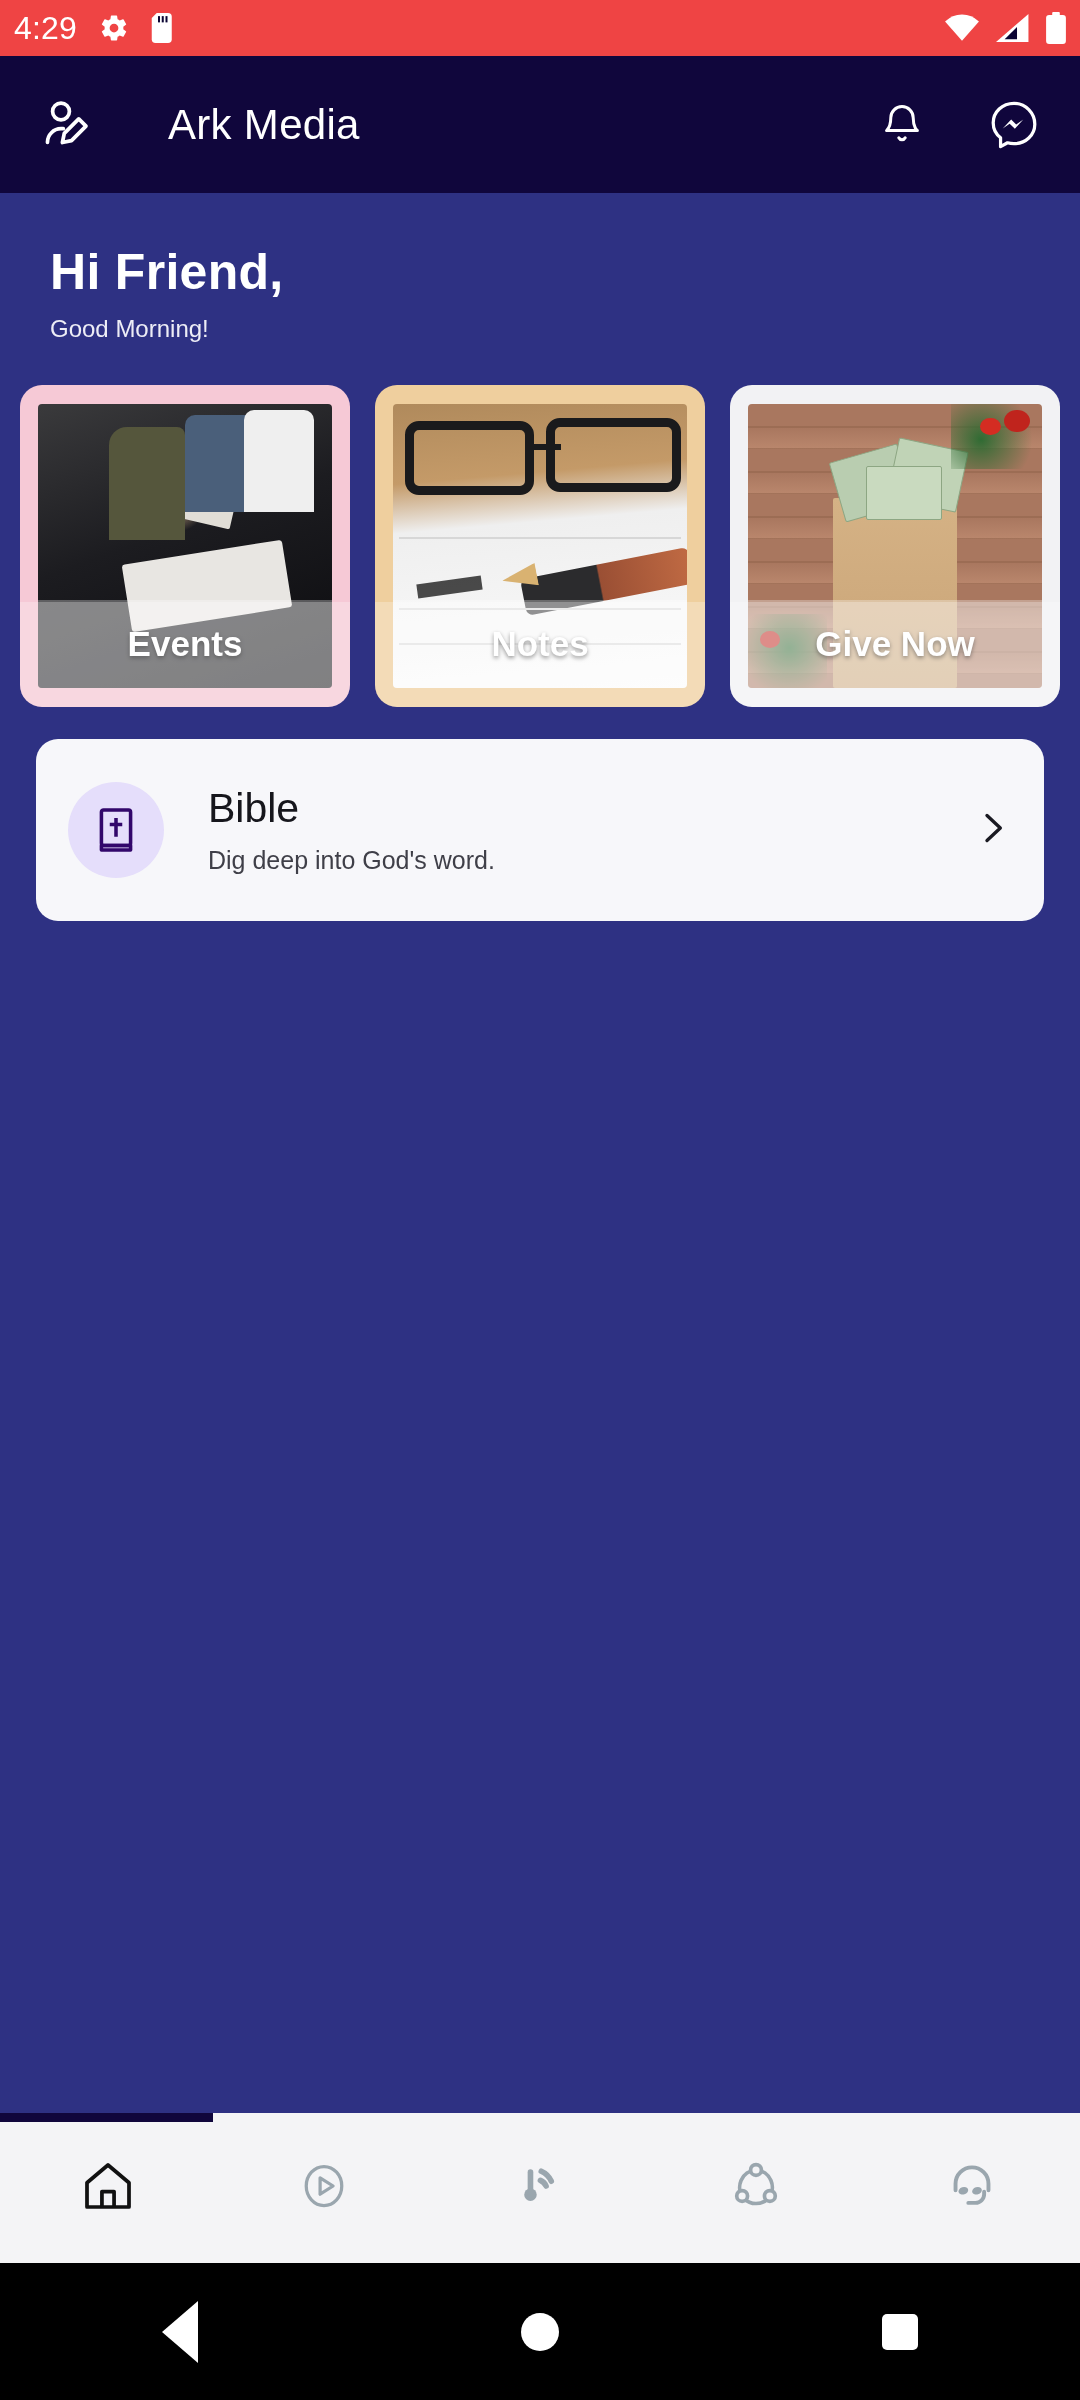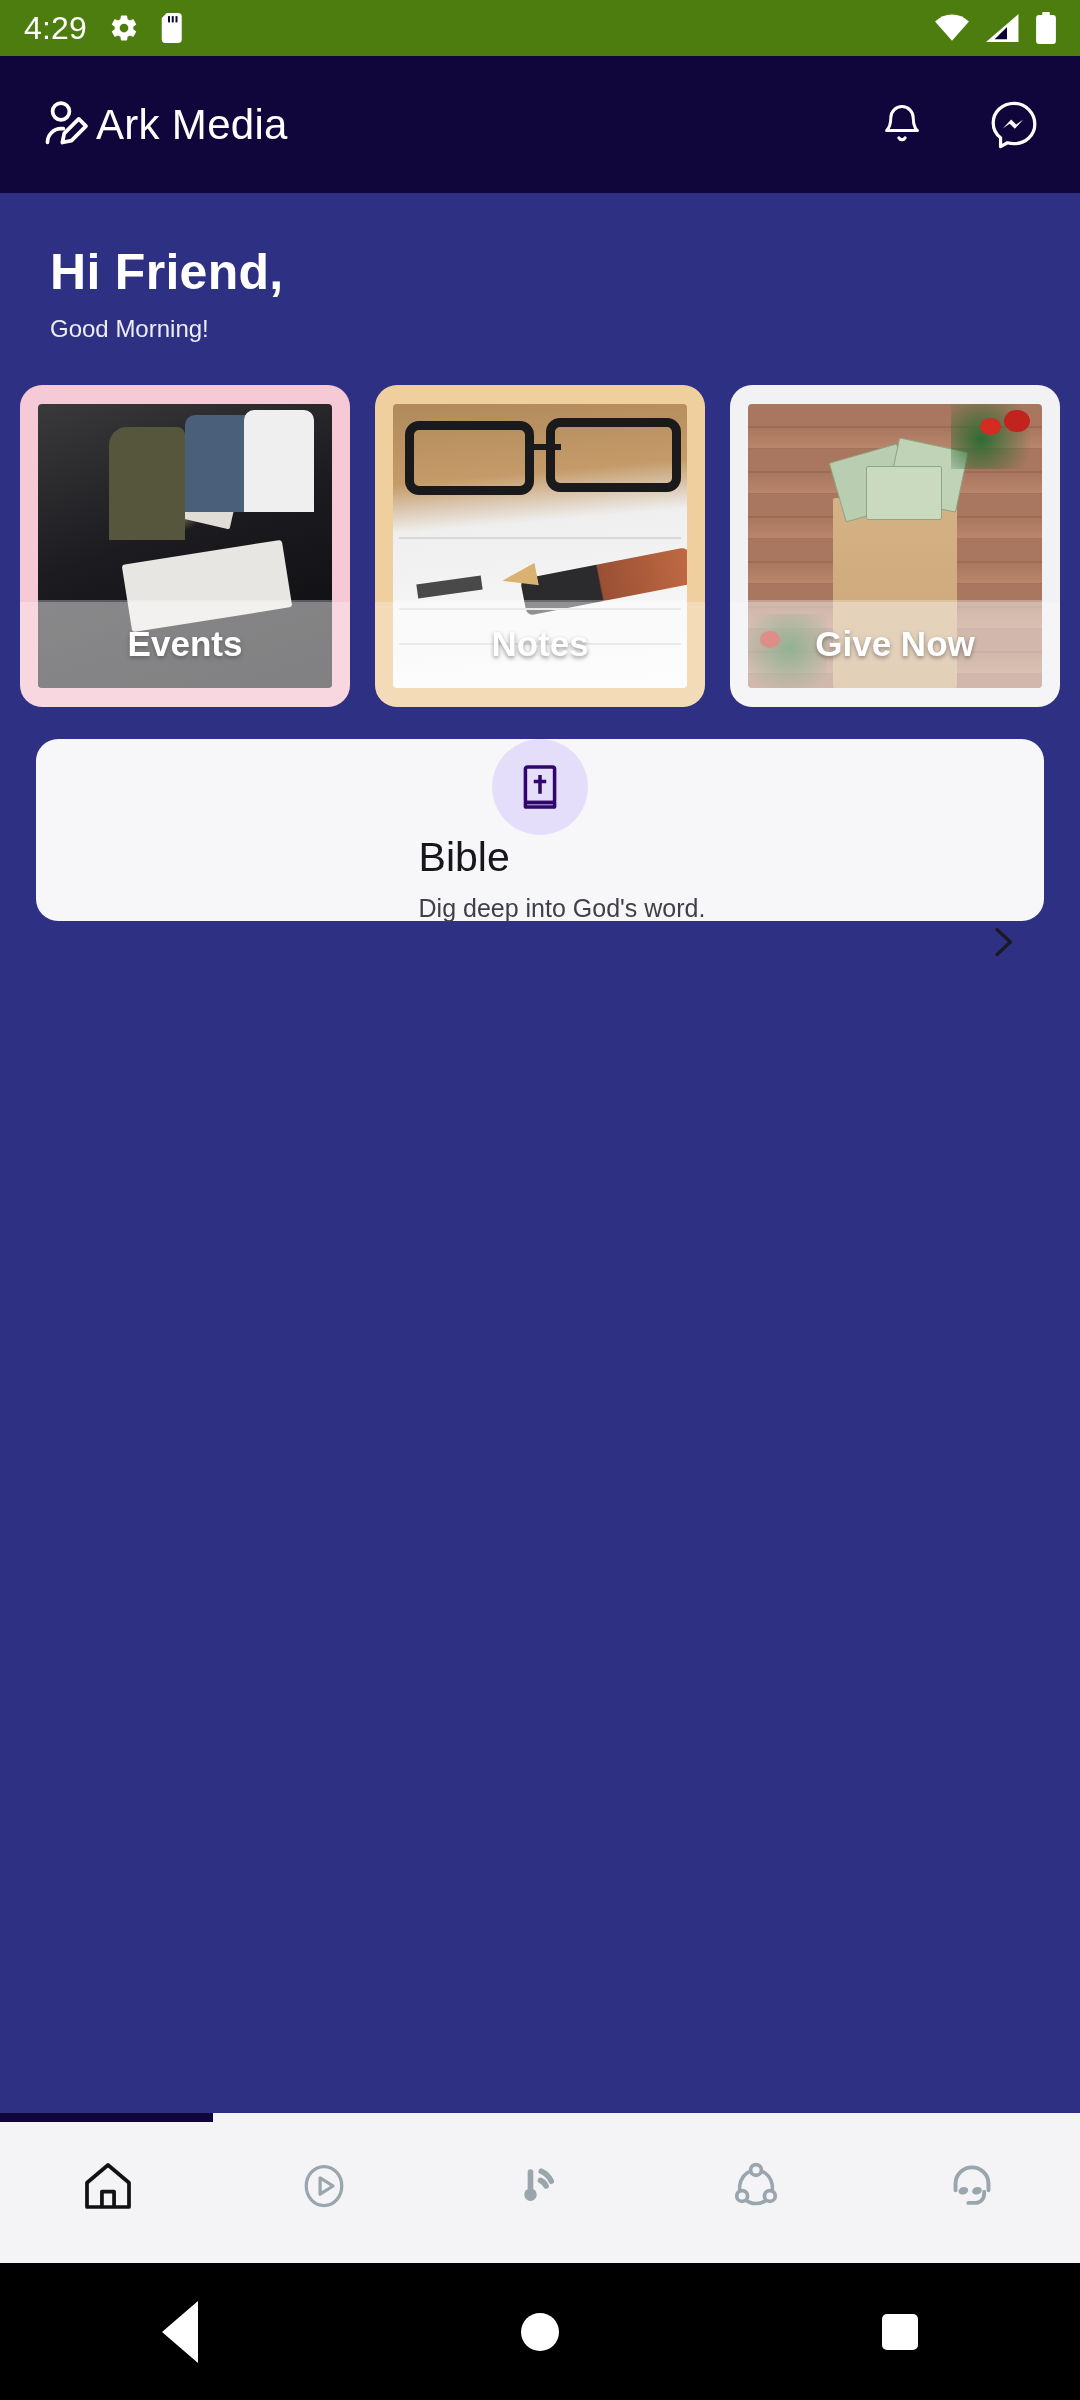--- a/index.html
+++ b/index.html
@@ -7,35 +7,35 @@
     width:1080px; height:2400px;
     background:#000;
     font-family:"Liberation Sans", sans-serif;
     overflow:hidden;
   }
   .phone { position:relative; width:1080px; height:2400px; background:#2E3183; }
 
   
   .statusbar {
     position:absolute; top:0; left:0; width:1080px; height:56px;
-    background:#4d7c0f; color:#fff; display:flex; align-items:center;
-    padding:0 24px;
+    background:#ef4444; color:#fff; display:flex; align-items:center;
+    padding:0 14px;
   }
   .sb-left { display:flex; align-items:center; gap:22px; }
   .sb-time { font-size:32px; letter-spacing:0.2px; }
   .sb-right { margin-left:auto; display:flex; align-items:center; gap:16px; }
   .sb-icon svg { display:block; }
 
   
   .appbar {
     position:absolute; top:56px; left:0; width:1080px; height:137px;
     background:#10063C; display:flex; align-items:center; padding:0 40px;
   }
   .appbar-title {
-    color:#fff; font-size:42px; font-weight:400; 
+    color:#fff; font-size:42px; font-weight:400; margin-left:72px;
     letter-spacing:0.3px;
   }
   .appbar-actions { margin-left:auto; display:flex; align-items:center; gap:62px; }
   .icon-btn { display:flex; align-items:center; justify-content:center; cursor:pointer; }
 
   
   .content { position:absolute; top:193px; left:0; width:1080px; height:1920px; background:#2E3183; }
 
   .greeting { padding:50px 33px 0 50px; }
   .greet-hi { color:#fff; font-size:50px; font-weight:bold; letter-spacing:0.3px; }
@@ -77,21 +77,21 @@
   
   .card-band {
     position:absolute; left:0; right:0; bottom:0; height:105px;
     background:rgba(255,255,255,0.26); pointer-events:none;
   }
 
   
   .list { margin-top:32px; padding:0 36px; display:flex; flex-direction:column; gap:22px; }
   .listitem {
     height:182px; background:#F7F7FA; border-radius:22px;
-    display:flex; align-items:center; padding:0 22px; cursor:pointer;flex-direction:column;
+    display:flex; align-items:center; padding:0 32px; cursor:pointer;
   }
   .li-badge {
     width:96px; height:96px; border-radius:50%; background:#E5DEFB;
     display:flex; align-items:center; justify-content:center; flex:0 0 96px;
   }
   .li-text { margin-left:44px; flex:1; }
   .li-title { font-size:41px; color:#16161c; font-weight:400; line-height:1.08; }
   .li-sub { font-size:25px; color:#3f3f48; margin-top:16px; line-height:1.08; }
   .li-chev { margin-left:auto; }
 

